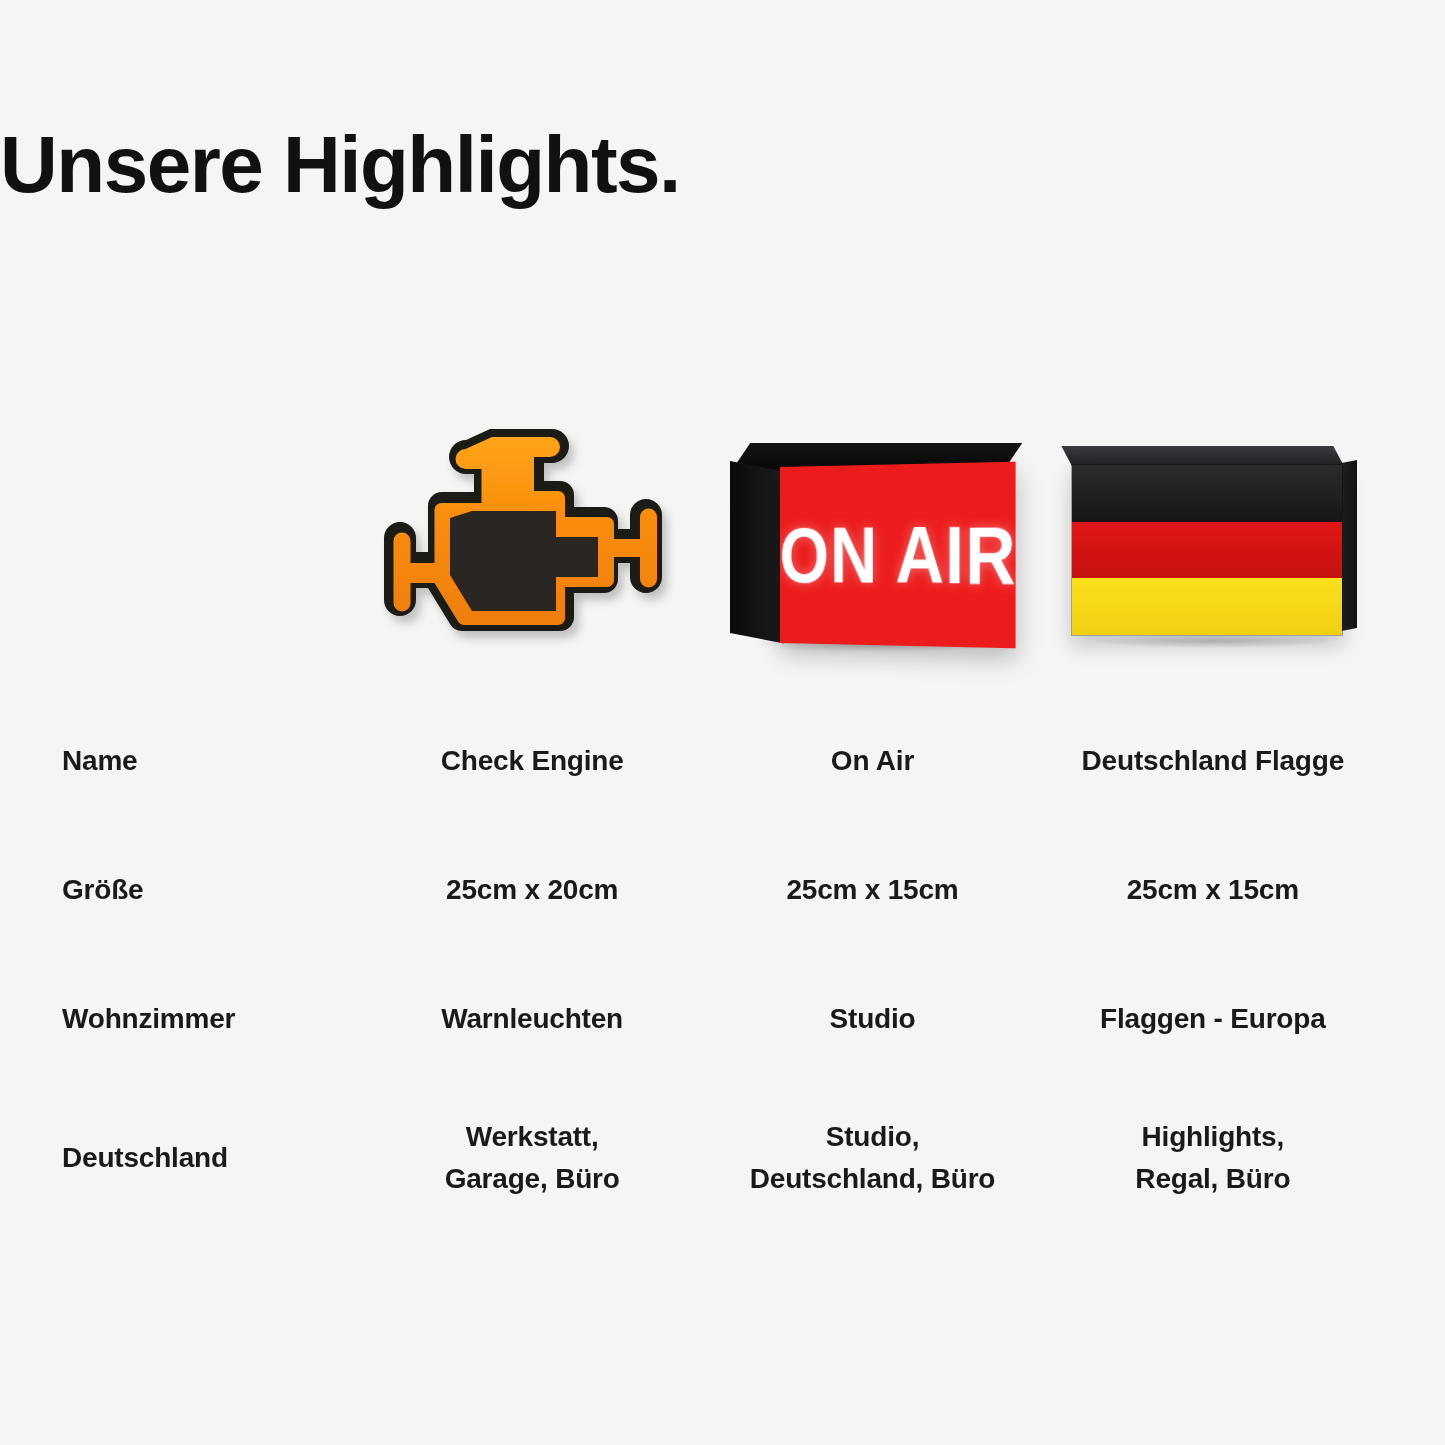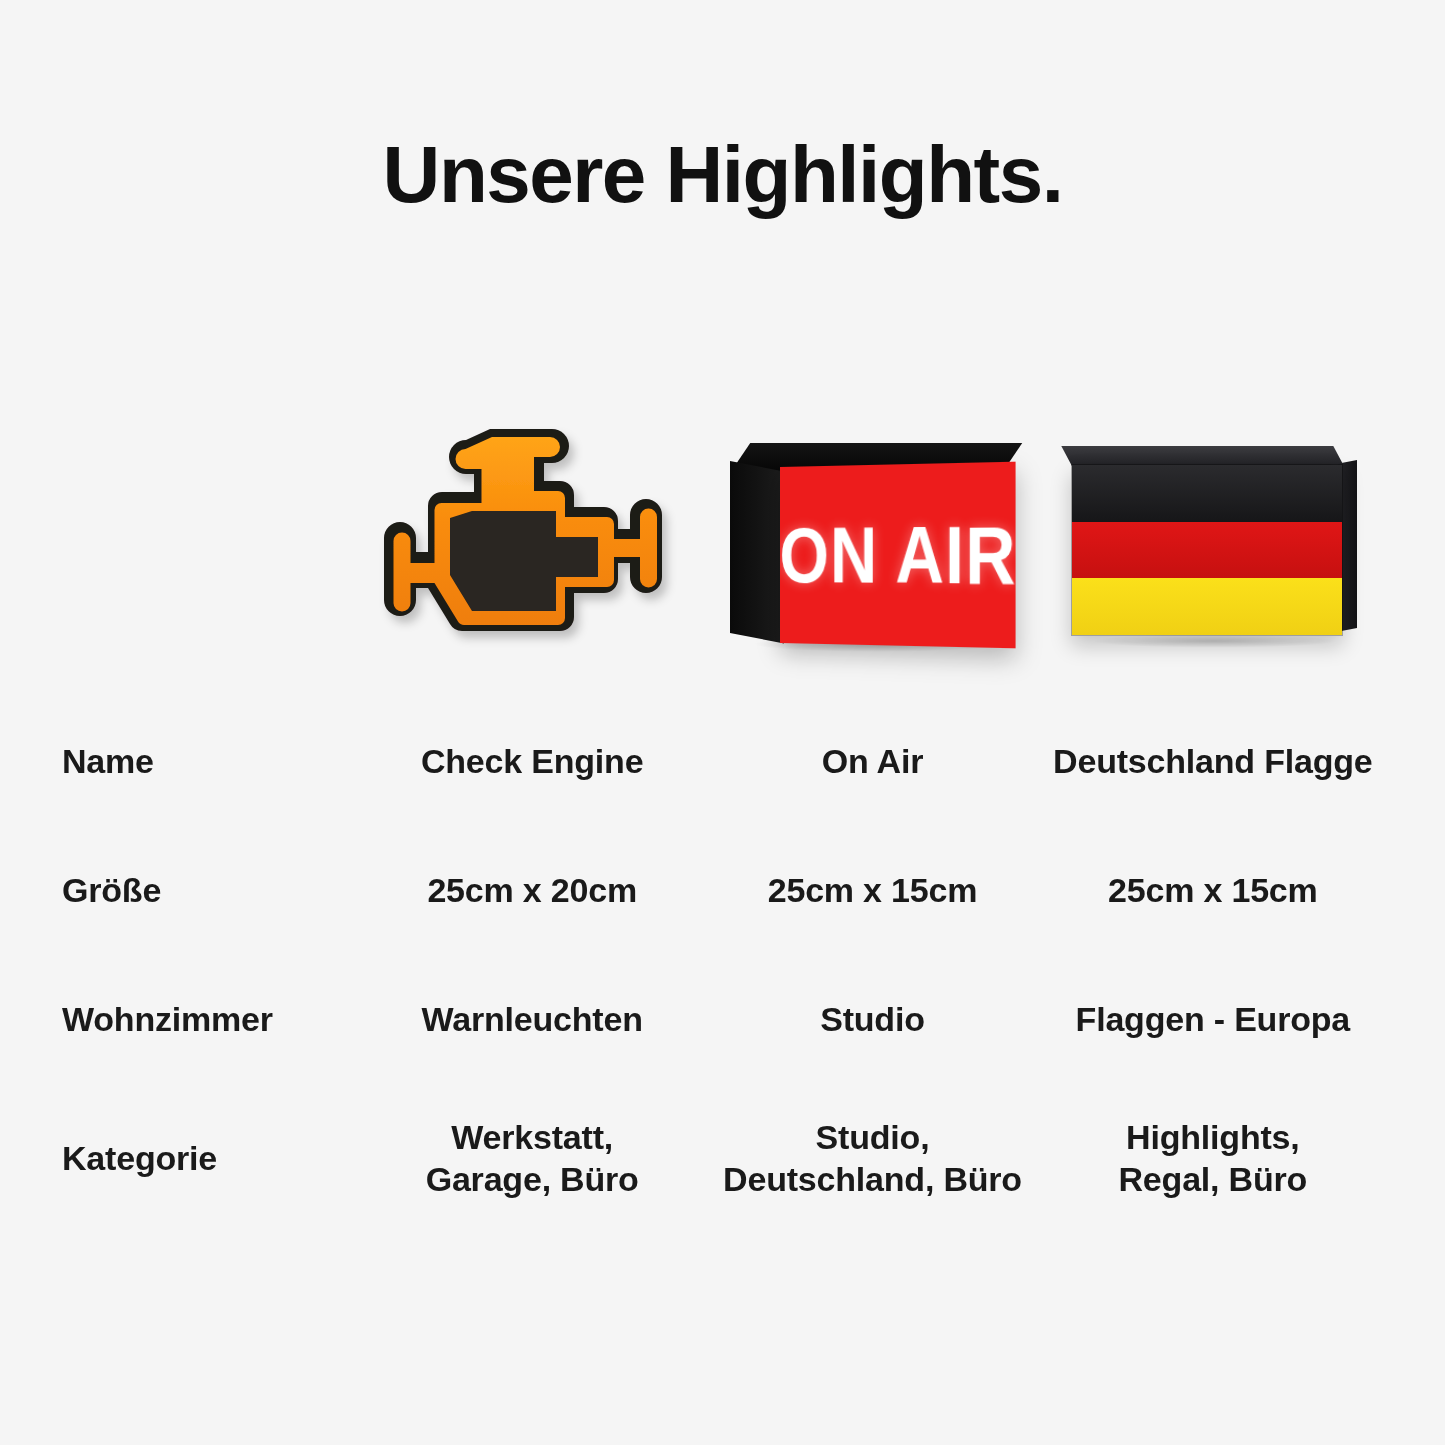--- a/index.html
+++ b/index.html
@@ -17,24 +17,24 @@
   .page {
     position: relative;
     width: 1445px;
     height: 1445px;
     box-sizing: border-box;
   }
 
   
   .title {
     position: absolute;
-    top: 131px;
+    top: 121px;
     left: 0;
     width: 100%;
-    text-align: center;
+    text-align: left;
     font-size: 80px;
     font-weight: 700;
     letter-spacing: -1.5px;
     line-height: 1.1;
     color: #111111;
     white-space: nowrap;
   }
 
   
   .product-row {
@@ -180,21 +180,21 @@
     position: absolute;
     top: 696px;
     left: 62px;
     width: 1321px;
     border-collapse: collapse;
     table-layout: fixed;
   }
   .spec-table td {
     padding: 0;
     vertical-align: middle;
-    font-size: 34px;
+    font-size: 28px;
     line-height: 42px;
     color: #1a1a1a;
   }
   .spec-table tr { height: 129px; }
   .spec-table tr.tall { height: 150px; }
   .row-label {
     width: 300px;
     font-weight: 700;
     text-align: left;
     letter-spacing: -0.2px;
@@ -279,21 +279,21 @@
         <td class="row-value">25cm x 15cm</td>
         <td class="row-value">25cm x 15cm</td>
       </tr>
       <tr>
         <td class="row-label">Wohnzimmer</td>
         <td class="row-value">Warnleuchten</td>
         <td class="row-value">Studio</td>
         <td class="row-value">Flaggen - Europa</td>
       </tr>
       <tr class="tall">
-        <td class="row-label">Kategorie</td>
+        <td class="row-label">Deutschland</td>
         <td class="row-value">
           <span class="wrapline">Werkstatt,</span>
           <span class="wrapline">Garage, Büro</span>
         </td>
         <td class="row-value">
           <span class="wrapline">Studio,</span>
           <span class="wrapline">Deutschland, Büro</span>
         </td>
         <td class="row-value">
           <span class="wrapline">Highlights,</span>

